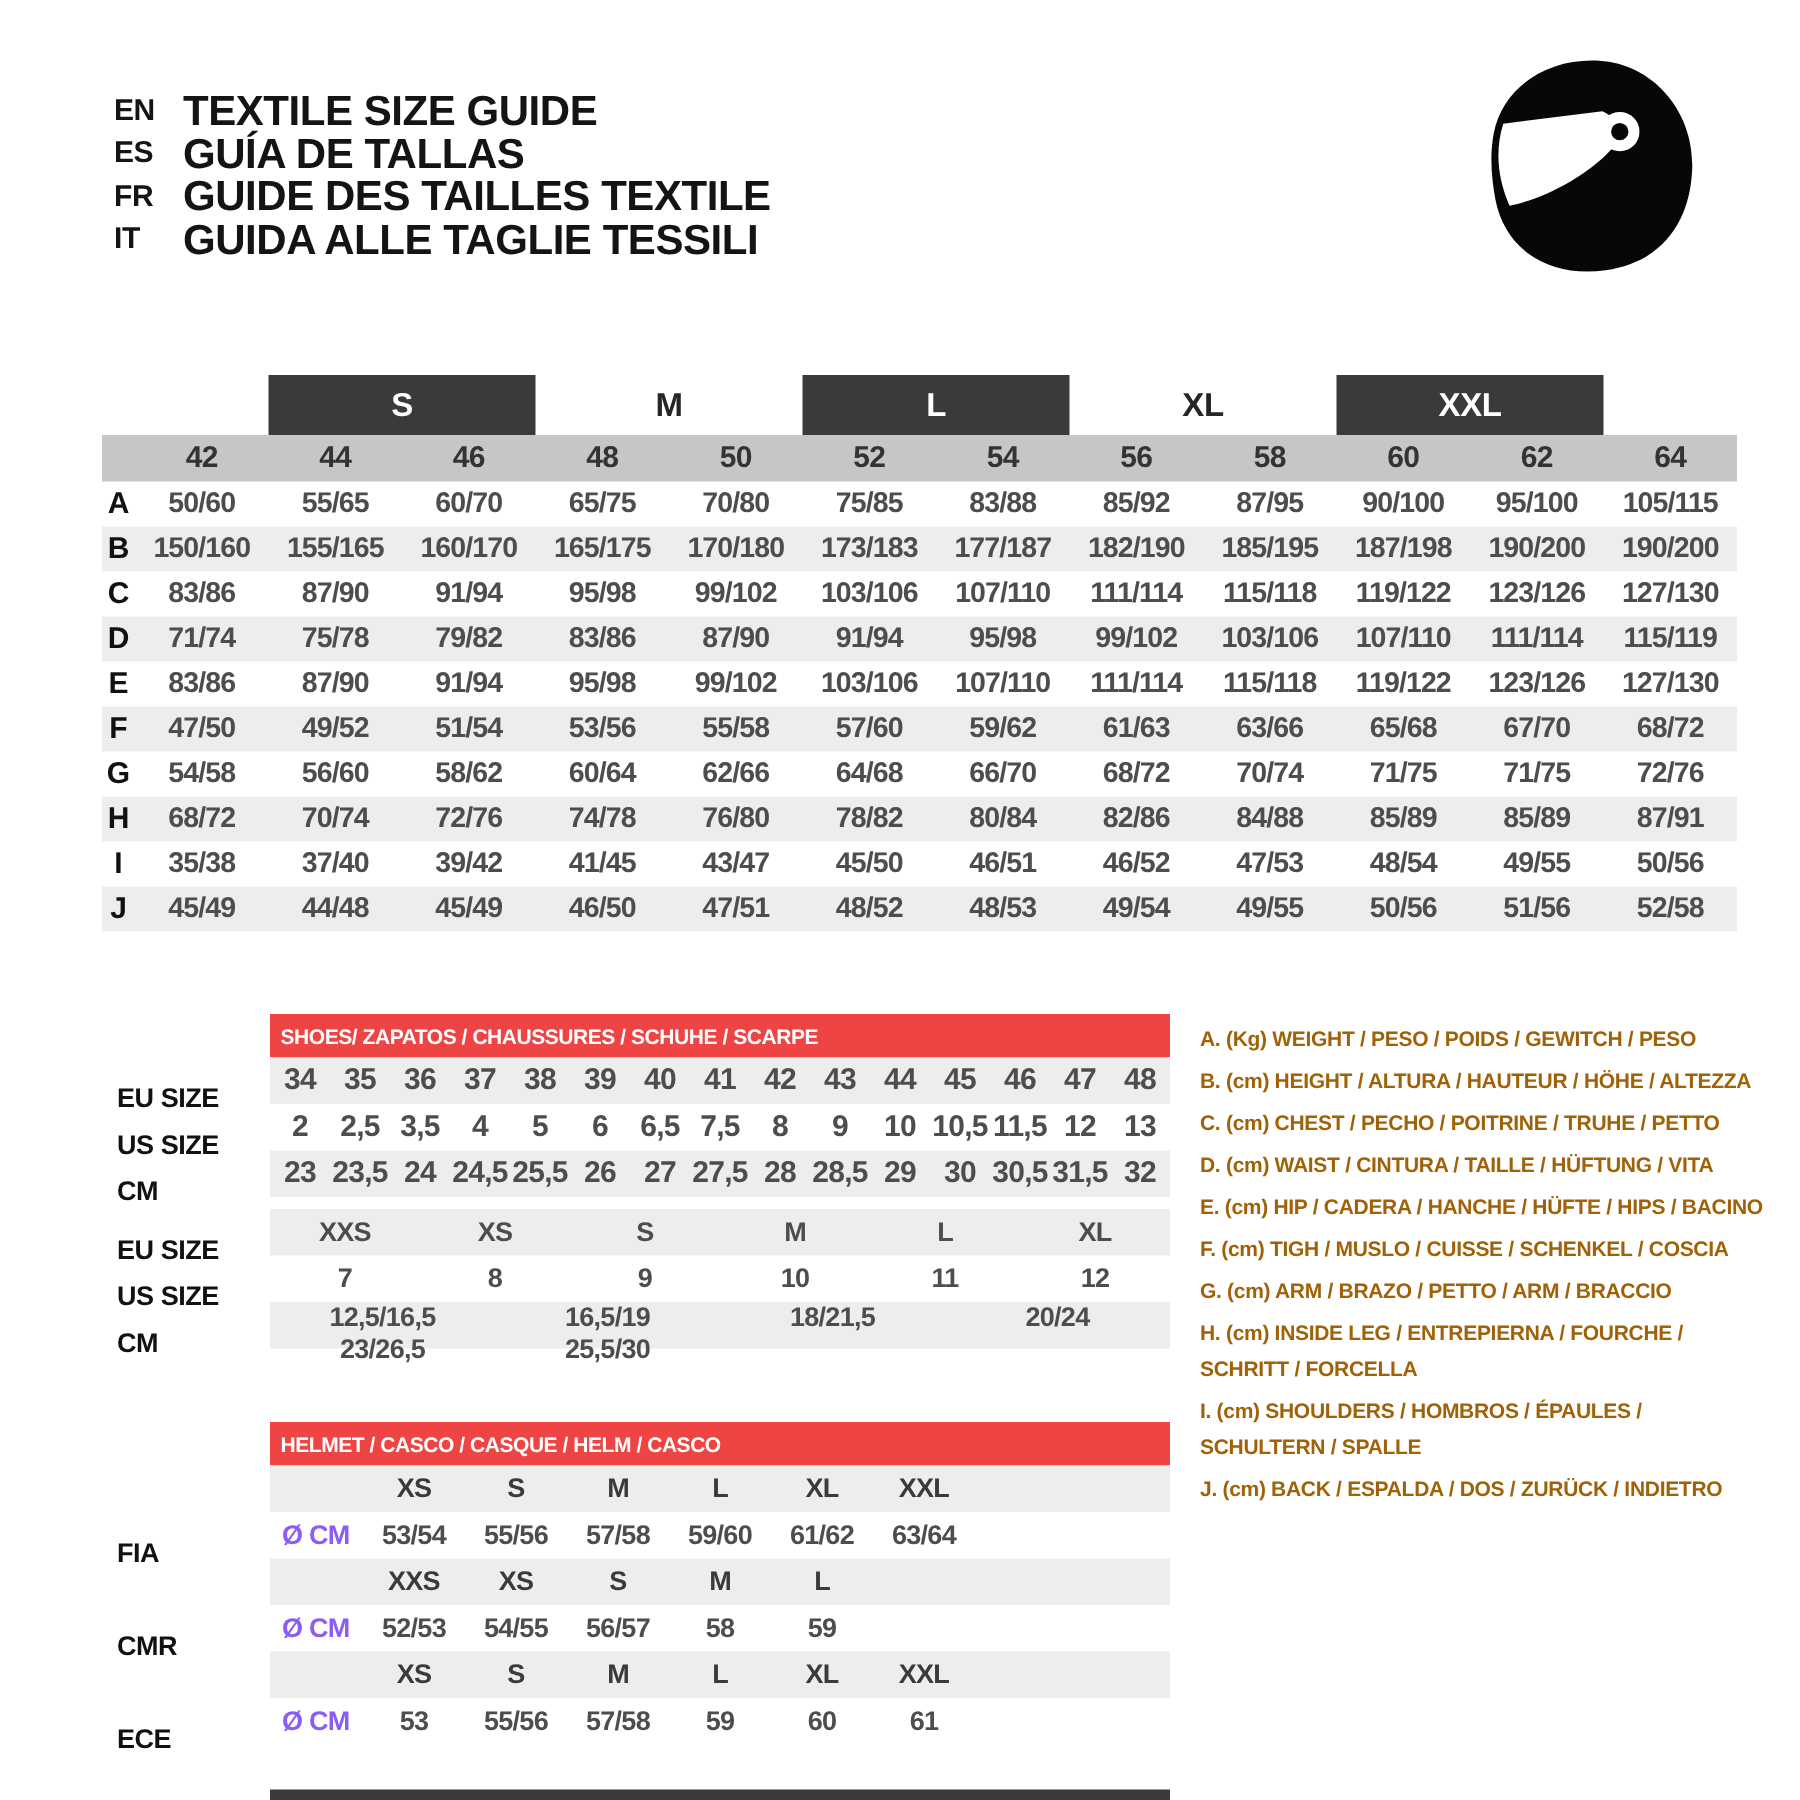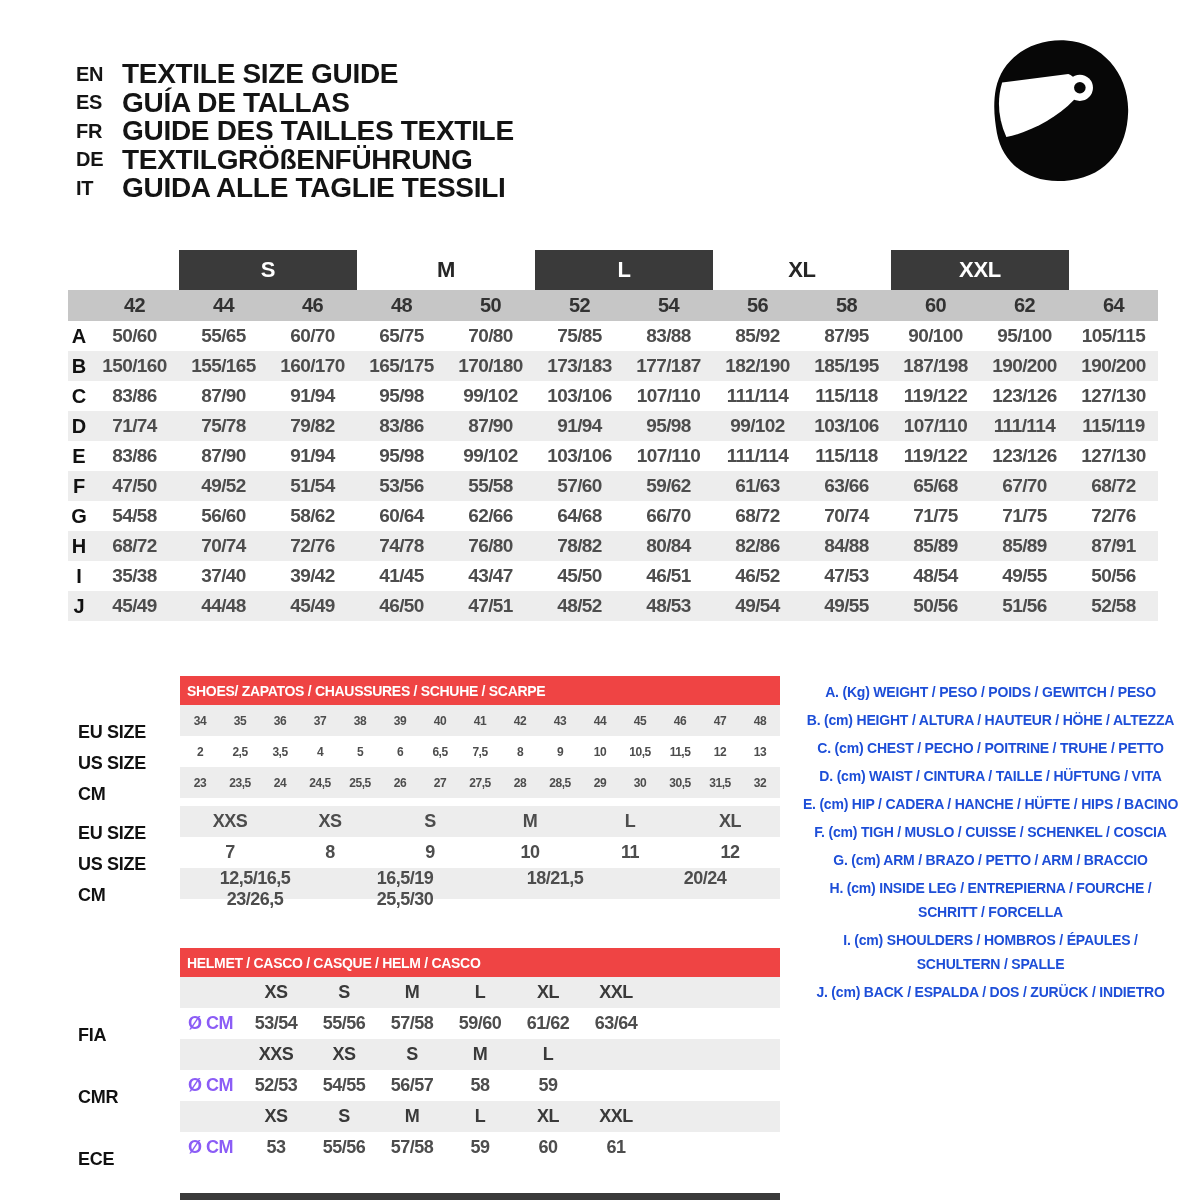--- a/index.html
+++ b/index.html
@@ -34,27 +34,27 @@
   .sec-shoes{top:676px;} .sec-gloves{top:806px;} .sec-helmet{top:948px;}
   .bar{margin-left:112px;width:600px;height:29px;background:#ef4444;color:#fff;font-weight:bold;
        font-size:14px;display:flex;align-items:center;padding-left:7px;box-sizing:border-box;letter-spacing:-0.3px;}
   .brow{display:flex;height:31px;}
   .brow-label{width:112px;display:flex;align-items:center;font-weight:bold;font-size:18px;color:#111;
               padding-left:10px;box-sizing:border-box;letter-spacing:-0.3px;margin-top:24px;}
   .band{width:600px;display:grid;}
   .band.shaded{background:#ededed;}
   .bcell{display:flex;align-items:center;justify-content:center;font-weight:bold;font-size:18px;
          color:#4d4d4d;letter-spacing:-0.5px;}
-  .bcell.shoe{font-size:12px;}
+  .bcell.shoe{font-size:20px;}
   .bcell.hsize{color:#3a3a3a;}
   .bcell.unit{justify-content:flex-start;padding-left:8px;color:#8b5cf6;}
 
   
   .legend{position:absolute;left:800px;top:680px;width:398px;}
-  .legend-item{font-weight:bold;font-size:14px;line-height:24px;margin:0 17px 4px 0;color:#1d4ed8;letter-spacing:-0.2px;text-align:center;}
+  .legend-item{font-weight:bold;font-size:14px;line-height:24px;margin:0 17px 4px 0;color:#a16207;letter-spacing:-0.2px;}
 
   
   .crop-bar{position:absolute;left:180px;top:1193px;width:600px;height:7px;background:#3a3a3a;}
 </style>
 </head>
 <body>
 
 <div class="page">
 
   <div class="lang-header">
@@ -62,24 +62,20 @@
         <div class="lang-code">EN</div>
         <div class="lang-title">TEXTILE SIZE GUIDE</div>
       </div>
       <div class="lang-row">
         <div class="lang-code">ES</div>
         <div class="lang-title">GUÍA DE TALLAS</div>
       </div>
       <div class="lang-row">
         <div class="lang-code">FR</div>
         <div class="lang-title">GUIDE DES TAILLES TEXTILE</div>
-      </div>
-      <div class="lang-row">
-        <div class="lang-code">DE</div>
-        <div class="lang-title">TEXTILGRÖßENFÜHRUNG</div>
       </div>
       <div class="lang-row">
         <div class="lang-code">IT</div>
         <div class="lang-title">GUIDA ALLE TAGLIE TESSILI</div>
       </div>
     </div>
 
   <div class="logo">
     <svg viewBox="0 0 160 160" width="168" height="168" aria-hidden="true">
       <path d="M 84 10 C 118 12 144 42 143 78 C 142 112 124 138 88 143 C 52 148 24 130 18 98

